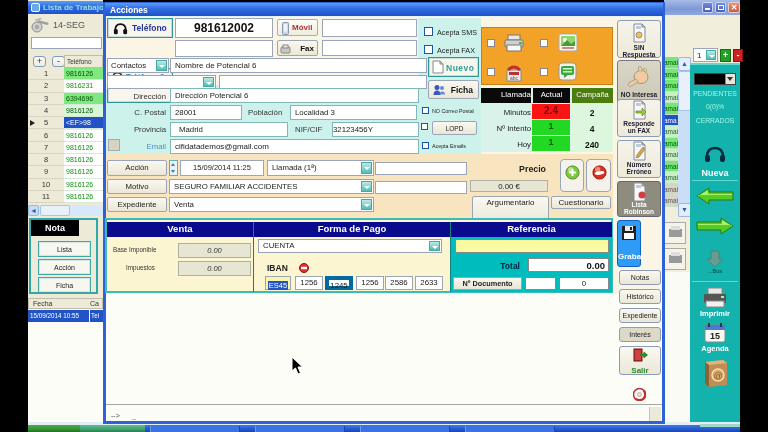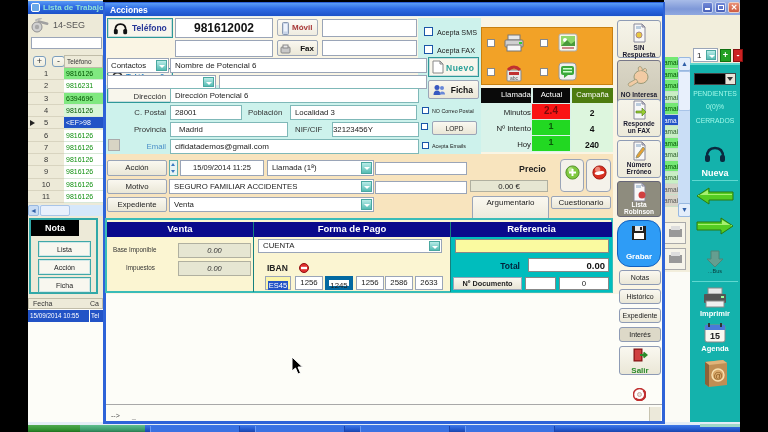--- a/index.html
+++ b/index.html
@@ -423,21 +423,21 @@
         <path d="M13 1 L13 4 L16 4 Z" fill="#CCD" stroke="#889"></path>
         <rect x="7" y="3" width="5" height="3" fill="#BCD"></rect>
         <path d="M8 14 L14 6 L16 8 L10 16 L7 17 Z" fill="#E8A030" stroke="#997"></path>
       </svg><div style="margin-top:-2px;">Número<br>Erróneo</div></div>
 <div class="bigbtn" style="top:181px; height:36px; background:#8E8C7E; color:#fff; border-color:#667;"><svg width="20" height="20" viewBox="0 0 20 20" style="margin-top:0px;">
         <path d="M5 1 L13 1 L16 4 L16 19 L5 19 Z" fill="#F8F8F8" stroke="#889"></path>
         <path d="M13 1 L13 4 L16 4 Z" fill="#CCD" stroke="#889"></path>
         <rect x="7" y="3" width="5" height="3" fill="#BCD"></rect>
         <circle cx="13" cy="13" r="3.5" fill="#D04040"></circle>
       </svg><div style="margin-top:-3px;">Lista<br>Robinson</div></div>
-<div class="abs" style="left:617px; top:220px; width:44px; height:47px; background:#2E9CF6; border:1px solid #1060C0; border-radius:13px; text-align:center;">
+<div class="abs" style="left:617px; top:220px; width:24px; height:47px; background:#2E9CF6; border:1px solid #1060C0; border-radius:3px; text-align:center;">
  <svg width="16" height="15" viewBox="0 0 16 15" style="margin-top:4px;">
         <path d="M1 1 L15 1 L15 15 L1 15 Z" fill="#222"></path>
         <rect x="4" y="1" width="8" height="5" fill="#E8E8E8"></rect>
         <rect x="9" y="2" width="2" height="3" fill="#222"></rect>
         <rect x="3" y="8" width="10" height="6" fill="#fff"></rect>
       </svg>
  <div style="margin-top:8px; font-size:8px; font-weight:bold; color:#fff;">Grabar</div>
 </div>
 <div class="smbtn" style="top:270px; ">Notas</div>
 <div class="smbtn" style="top:289px; ">Histórico</div>

